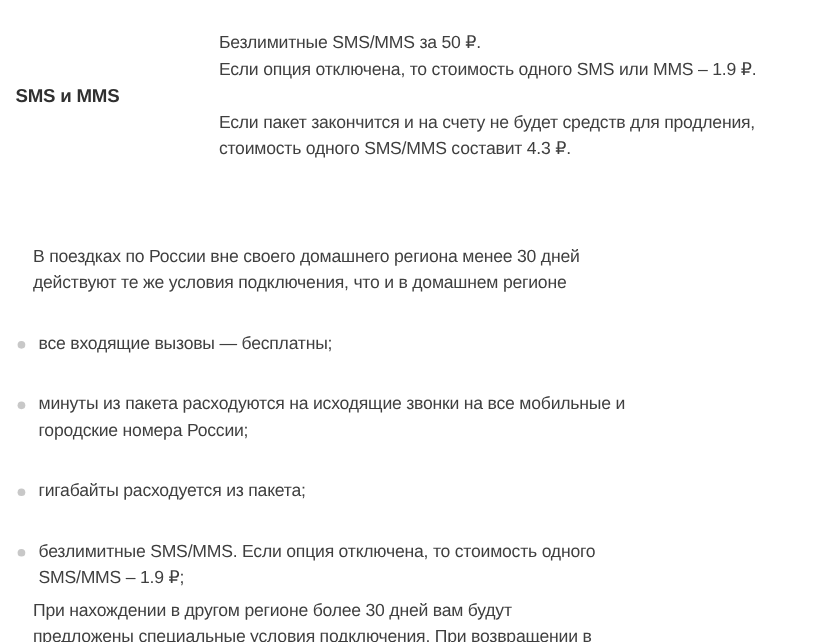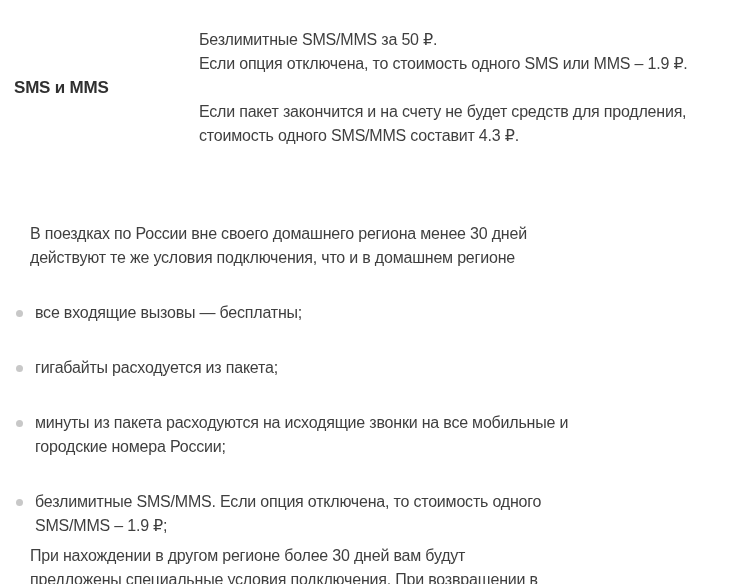--- a/index.html
+++ b/index.html
@@ -99,25 +99,25 @@
       <p class="para">
         <span class="line">В поездках по России вне своего домашнего региона менее 30 дней действуют те же условия подключения, что и в домашнем регионе</span>
       </p>
       <div class="bullets">
         <div class="bullet-item">
           <span class="dot"></span>
           <span class="bullet-text">все входящие вызовы — бесплатны;</span>
         </div>
         <div class="bullet-item">
           <span class="dot"></span>
-          <span class="bullet-text">гигабайты расходуется из пакета;</span>
+          <span class="bullet-text">минуты из пакета расходуются на исходящие звонки на все мобильные и городские номера России;</span>
         </div>
         <div class="bullet-item">
           <span class="dot"></span>
-          <span class="bullet-text">минуты из пакета расходуются на исходящие звонки на все мобильные и городские номера России;</span>
+          <span class="bullet-text">гигабайты расходуется из пакета;</span>
         </div>
         <div class="bullet-item">
           <span class="dot"></span>
           <span class="bullet-text">безлимитные SMS/MMS. Если опция отключена, то стоимость одного SMS/MMS – 1.9 ₽;</span>
         </div>
       </div>
       <p class="para closing">
         <span class="line">При нахождении в другом регионе более 30 дней вам будут предложены специальные условия подключения. При возвращении в домашний регион, возврат на тарифные пакеты домашнего региона произойдет после завершения текущего пакета или в течение суток, если пакет не был подключен.</span>
       </p>
     </div>

